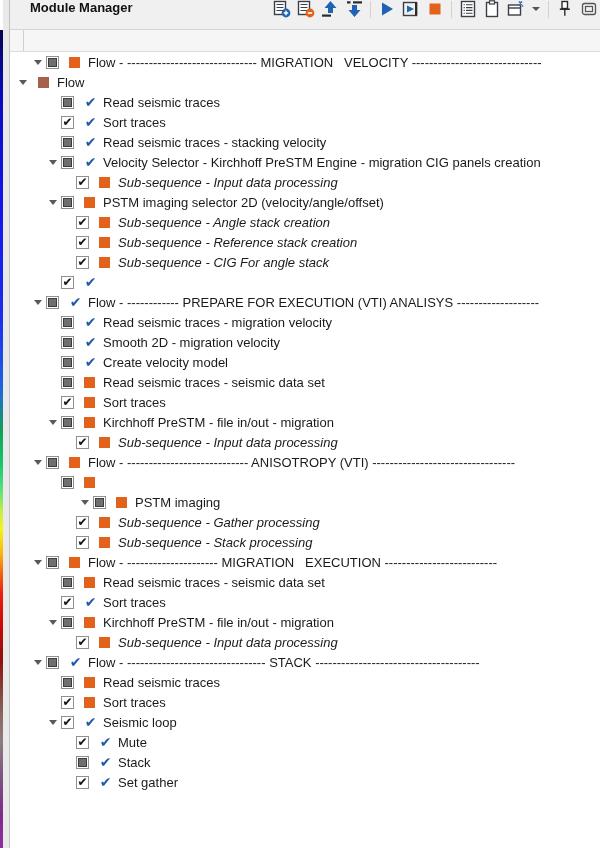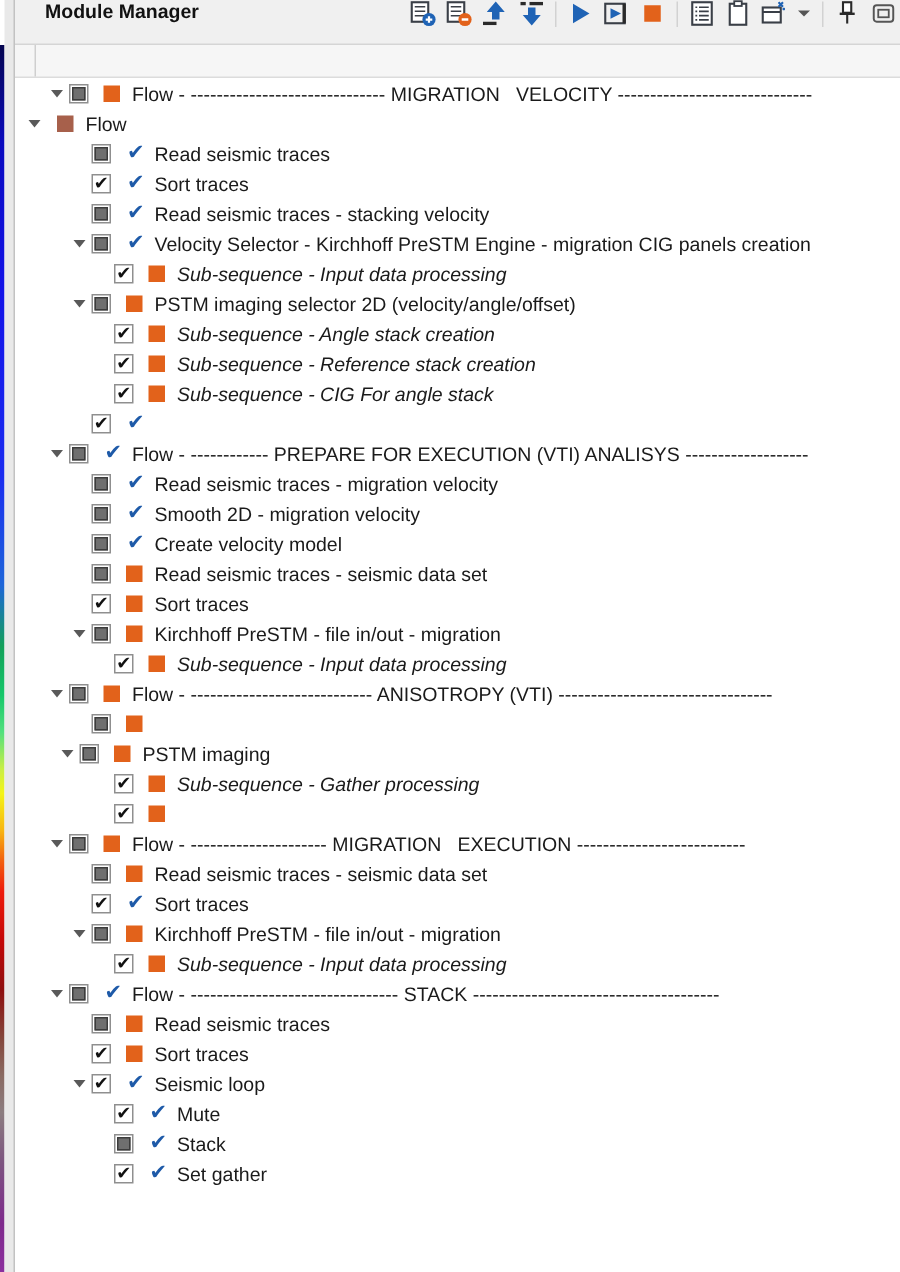--- a/index.html
+++ b/index.html
@@ -176,23 +176,23 @@
       <div class="tree-row" style="padding-left: 23px;"><span class="slot-exp"><span class="exp-arrow"></span></span><span class="cbx"><span class="partial"></span></span><span class="mod-check">✔</span><span class="row-label">Flow - ------------ PREPARE FOR EXECUTION (VTI) ANALISYS -------------------</span></div>
       <div class="tree-row" style="padding-left: 38px;"><span class="slot-exp"></span><span class="cbx"><span class="partial"></span></span><span class="mod-check">✔</span><span class="row-label">Read seismic traces - migration velocity</span></div>
       <div class="tree-row" style="padding-left: 38px;"><span class="slot-exp"></span><span class="cbx"><span class="partial"></span></span><span class="mod-check">✔</span><span class="row-label">Smooth 2D - migration velocity</span></div>
       <div class="tree-row" style="padding-left: 38px;"><span class="slot-exp"></span><span class="cbx"><span class="partial"></span></span><span class="mod-check">✔</span><span class="row-label">Create velocity model</span></div>
       <div class="tree-row" style="padding-left: 38px;"><span class="slot-exp"></span><span class="cbx"><span class="partial"></span></span><span class="mod-square orange"></span><span class="row-label">Read seismic traces - seismic data set</span></div>
       <div class="tree-row" style="padding-left: 38px;"><span class="slot-exp"></span><span class="cbx"><span class="tick">✔</span></span><span class="mod-square orange"></span><span class="row-label">Sort traces</span></div>
       <div class="tree-row" style="padding-left: 38px;"><span class="slot-exp"><span class="exp-arrow"></span></span><span class="cbx"><span class="partial"></span></span><span class="mod-square orange"></span><span class="row-label">Kirchhoff PreSTM - file in/out - migration</span></div>
       <div class="tree-row" style="padding-left: 53px;"><span class="slot-exp"></span><span class="cbx"><span class="tick">✔</span></span><span class="mod-square orange"></span><span class="row-label italic">Sub-sequence - Input data processing</span></div>
       <div class="tree-row" style="padding-left: 23px;"><span class="slot-exp"><span class="exp-arrow"></span></span><span class="cbx"><span class="partial"></span></span><span class="mod-square orange"></span><span class="row-label">Flow - ---------------------------- ANISOTROPY (VTI) ---------------------------------</span></div>
       <div class="tree-row" style="padding-left: 38px;"><span class="slot-exp"></span><span class="cbx"><span class="partial"></span></span><span class="mod-square orange"></span></div>
-      <div class="tree-row" style="padding-left: 30px;"><span class="slot-exp"><span class="exp-arrow"></span></span><span class="cbx"><span class="partial"></span></span><span class="mod-square orange"></span><span class="row-label">PSTM imaging</span></div>
+      <div class="tree-row" style="padding-left: 30px; margin-left: 40px;"><span class="slot-exp"><span class="exp-arrow"></span></span><span class="cbx"><span class="partial"></span></span><span class="mod-square orange"></span><span class="row-label">PSTM imaging</span></div>
       <div class="tree-row" style="padding-left: 53px;"><span class="slot-exp"></span><span class="cbx"><span class="tick">✔</span></span><span class="mod-square orange"></span><span class="row-label italic">Sub-sequence - Gather processing</span></div>
-      <div class="tree-row" style="padding-left: 53px;"><span class="slot-exp"></span><span class="cbx"><span class="tick">✔</span></span><span class="mod-square orange"></span></div>
+      <div class="tree-row" style="padding-left: 53px;"><span class="slot-exp"></span><span class="cbx"><span class="tick">✔</span></span><span class="mod-square orange"></span><span class="row-label italic">Sub-sequence - Stack processing</span></div>
       <div class="tree-row" style="padding-left: 23px;"><span class="slot-exp"><span class="exp-arrow"></span></span><span class="cbx"><span class="partial"></span></span><span class="mod-square orange"></span><span class="row-label">Flow - --------------------- MIGRATION   EXECUTION --------------------------</span></div>
       <div class="tree-row" style="padding-left: 38px;"><span class="slot-exp"></span><span class="cbx"><span class="partial"></span></span><span class="mod-square orange"></span><span class="row-label">Read seismic traces - seismic data set</span></div>
       <div class="tree-row" style="padding-left: 38px;"><span class="slot-exp"></span><span class="cbx"><span class="tick">✔</span></span><span class="mod-check">✔</span><span class="row-label">Sort traces</span></div>
       <div class="tree-row" style="padding-left: 38px;"><span class="slot-exp"><span class="exp-arrow"></span></span><span class="cbx"><span class="partial"></span></span><span class="mod-square orange"></span><span class="row-label">Kirchhoff PreSTM - file in/out - migration</span></div>
       <div class="tree-row" style="padding-left: 53px;"><span class="slot-exp"></span><span class="cbx"><span class="tick">✔</span></span><span class="mod-square orange"></span><span class="row-label italic">Sub-sequence - Input data processing</span></div>
       <div class="tree-row" style="padding-left: 23px;"><span class="slot-exp"><span class="exp-arrow"></span></span><span class="cbx"><span class="partial"></span></span><span class="mod-check">✔</span><span class="row-label">Flow - -------------------------------- STACK --------------------------------------</span></div>
       <div class="tree-row" style="padding-left: 38px;"><span class="slot-exp"></span><span class="cbx"><span class="partial"></span></span><span class="mod-square orange"></span><span class="row-label">Read seismic traces</span></div>
       <div class="tree-row" style="padding-left: 38px;"><span class="slot-exp"></span><span class="cbx"><span class="tick">✔</span></span><span class="mod-square orange"></span><span class="row-label">Sort traces</span></div>
       <div class="tree-row" style="padding-left: 38px;"><span class="slot-exp"><span class="exp-arrow"></span></span><span class="cbx"><span class="tick">✔</span></span><span class="mod-check">✔</span><span class="row-label">Seismic loop</span></div>
       <div class="tree-row" style="padding-left: 53px;"><span class="slot-exp"></span><span class="cbx"><span class="tick">✔</span></span><span class="mod-check">✔</span><span class="row-label">Mute</span></div>

